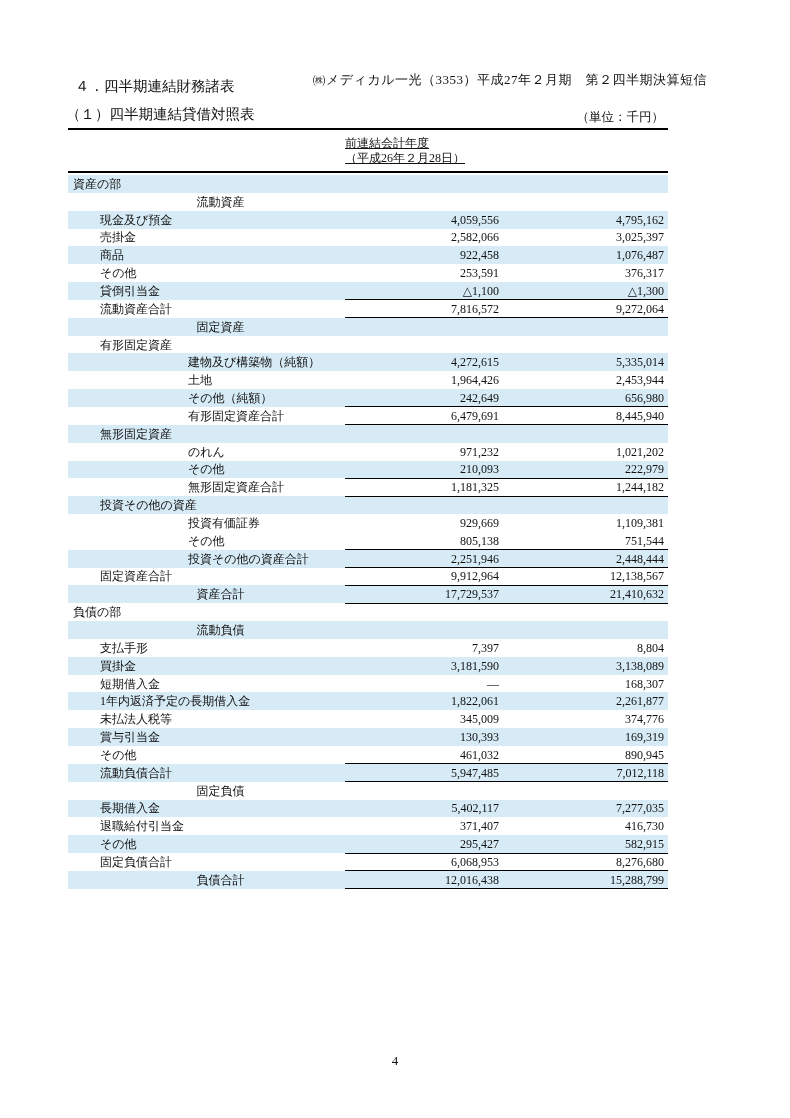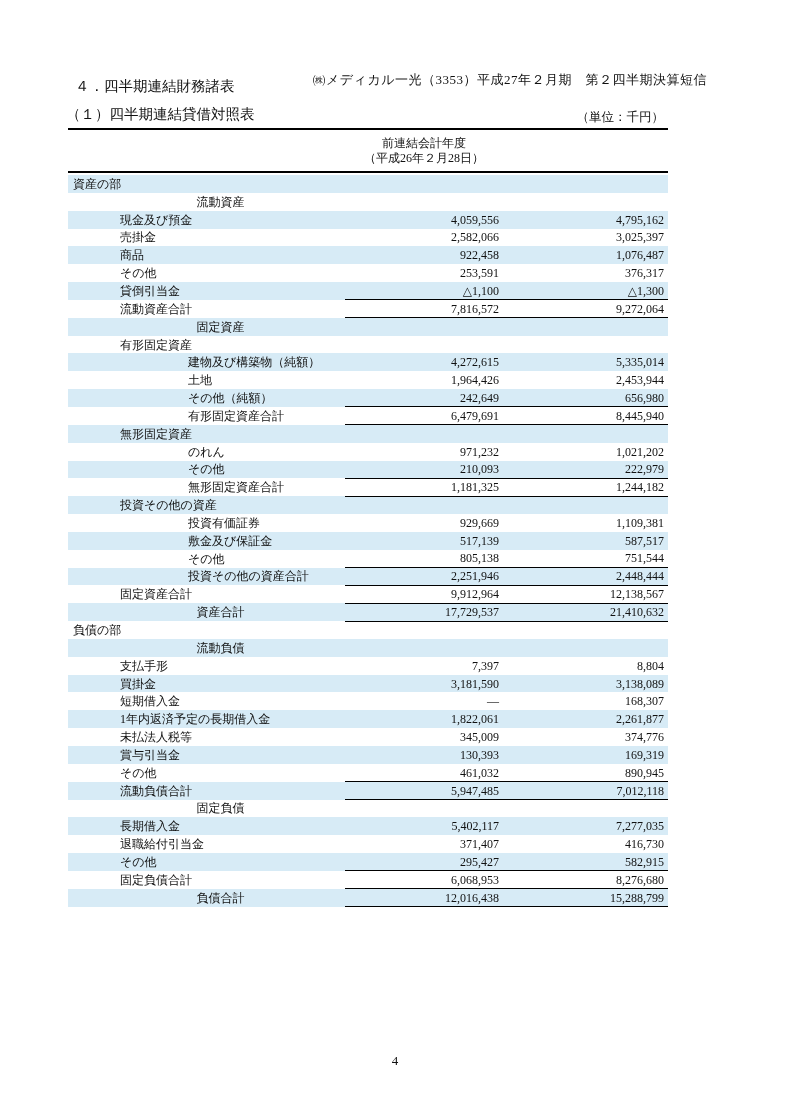--- a/index.html
+++ b/index.html
@@ -31,36 +31,36 @@
   }
   .col-head {
     display: flex;
     border-top: 2.5px solid #000;
     border-bottom: 2px solid #000;
     height: 45px;
     align-items: center;
   }
   .ch-spacer { width: 277px; }
   .ch {
-    text-align: center; font-size: 12px; line-height: 15px;
+    font-size: 12px; line-height: 15px; text-decoration: underline;
   }
   .ch.c1 { width: 158px; }
   .ch.c2 { width: 165px; }
   table.bs {
     border-collapse: collapse; table-layout: fixed;
     width: 600px; margin-top: 2px;
   }
   table.bs td {
     height: 17.85px; font-size: 12px; line-height: 14px;
     vertical-align: middle; overflow: hidden; white-space: nowrap;
   }
   tr.shaded { background: #d7ebf6; border-radius: 8px; }
   td.lbl.lvl1 { padding-left: 5px; }
   td.lbl.lvl2 { padding-left: 28px; text-align: center; }
-  td.lbl.lvl3 { padding-left: 52px; }
+  td.lbl.lvl3 { padding-left: 32px; }
   td.lbl.lvl4 { padding-left: 120px; }
   td.num { text-align: right; padding-right: 4px; }
   tr.rule td.num { border-bottom: 1.6px solid #000; }
   .page-num {
     position: absolute; top: 1053px; left: 0; width: 100%;
     text-align: center; font-size: 13px;
   }
 </style>
 </head>
 <body>
@@ -181,25 +181,20 @@
         <tr class="shaded">
           <td class="lbl lvl3">投資その他の資産</td>
           <td class="num"></td>
           <td class="num"></td>
         </tr>
         <tr class="">
           <td class="lbl lvl4">投資有価証券</td>
           <td class="num">929,669</td>
           <td class="num">1,109,381</td>
         </tr>
-        <tr class="shaded">
-          <td class="lbl lvl4">敷金及び保証金</td>
-          <td class="num">517,139</td>
-          <td class="num">587,517</td>
-        </tr>
         <tr class=" rule">
           <td class="lbl lvl4">その他</td>
           <td class="num">805,138</td>
           <td class="num">751,544</td>
         </tr>
         <tr class="shaded rule">
           <td class="lbl lvl4">投資その他の資産合計</td>
           <td class="num">2,251,946</td>
           <td class="num">2,448,444</td>
         </tr>

